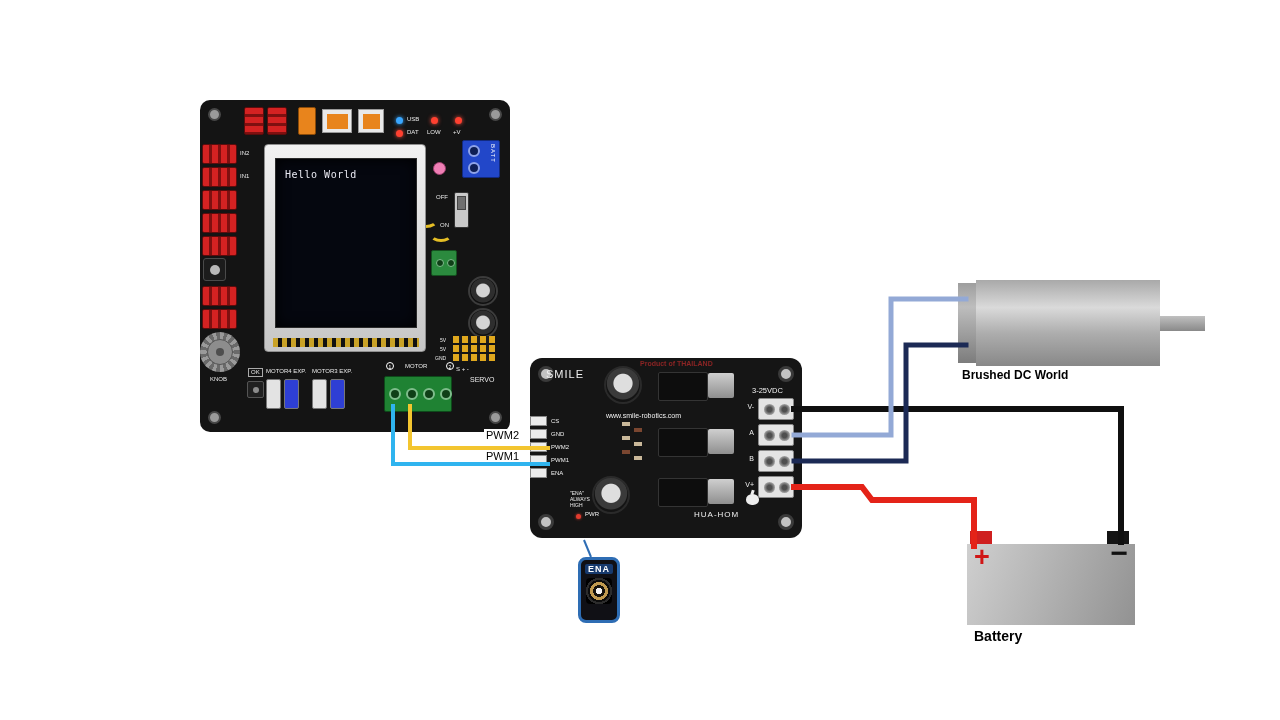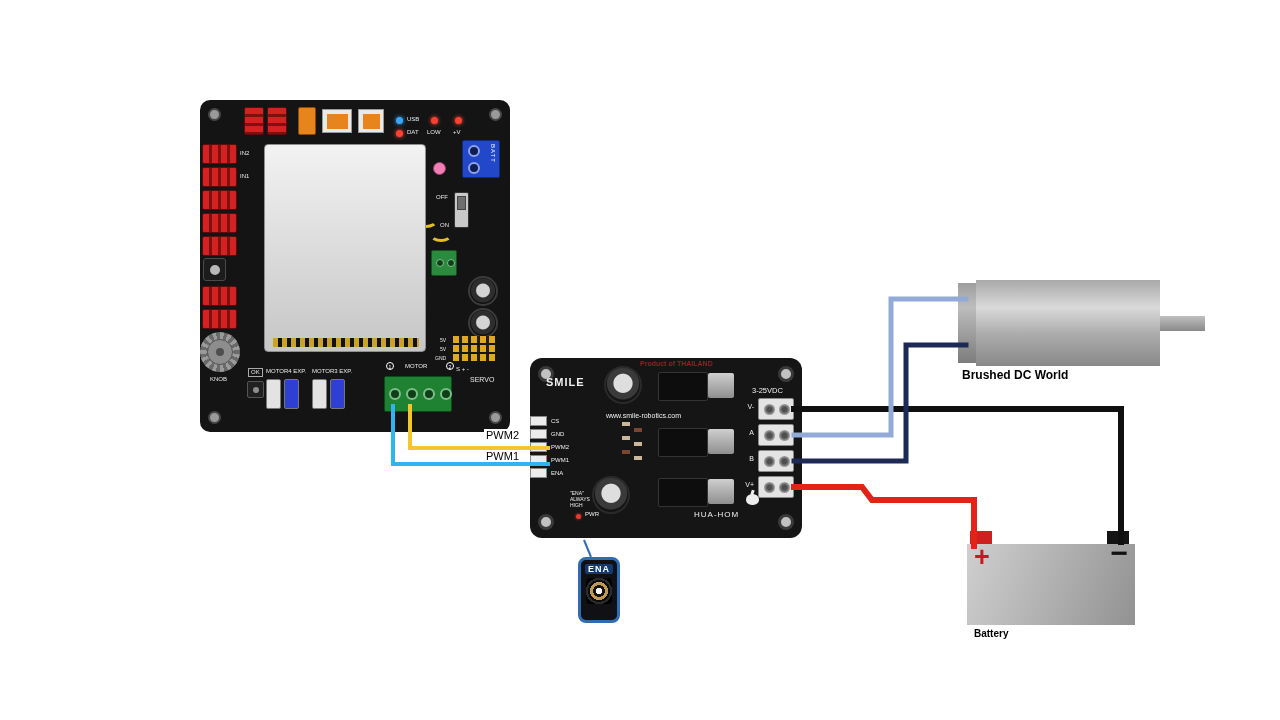--- a/index.html
+++ b/index.html
@@ -108,20 +108,23 @@
 
   <div style="position:absolute;left:231px;top:150px;width:26px;height:26px;background:#2b8a3e;border:1px solid #14521f;border-radius:2px">
     <div style="position:absolute;left:4px;top:8px;width:8px;height:8px;border-radius:50%;background:#0f3f17;border:1px solid #7fbd8c"></div>
     <div style="position:absolute;left:15px;top:8px;width:8px;height:8px;border-radius:50%;background:#0f3f17;border:1px solid #7fbd8c"></div>
   </div>
 
   <div class="cap" style="left:268px;top:176px"></div>
   <div class="cap" style="left:268px;top:208px"></div>
 
   <div style="position:absolute;left:64px;top:44px;width:162px;height:208px;border-radius:4px;border:1px solid #8f8f8f;background:linear-gradient(180deg,#f2f2f2,#c6c6c6)">
+    <div style="position:absolute;left:10px;top:13px;width:142px;height:170px;background:#05070f;border:1px solid #2a2a2a;box-shadow:inset 0 0 14px #000">
+      <div style="position:absolute;left:9px;top:10px;color:#e9e9f2;font-family:'DejaVu Sans Mono',monospace;font-size:10px;letter-spacing:0.5px">Hello World</div>
+    </div>
     <div style="position:absolute;left:8px;bottom:4px;width:146px;height:9px;background:repeating-linear-gradient(90deg,#c9a227 0 5px,#111 5px 9px)"></div>
   </div>
 
   <div style="position:absolute;left:0px;top:232px;width:40px;height:40px;border-radius:50%;background:repeating-conic-gradient(#9a9a9a 0 12deg,#6a6a6a 12deg 24deg)">
     <div style="position:absolute;left:7px;top:7px;width:26px;height:26px;border-radius:50%;background:#8d8d8d;border:1px solid #555"></div>
     <div style="position:absolute;left:16px;top:16px;width:8px;height:8px;border-radius:50%;background:#4e4e4e"></div>
   </div>
   <div class="tinytxt" style="left:10px;top:276px">KNOB</div>
 
   <div class="tinytxt" style="left:48px;top:268px;border:1px solid #aaa;padding:0 2px">OK</div>
@@ -155,21 +158,21 @@
   <div class="tinytxt" style="left:256px;top:266px">S + -</div>
   <div class="tinytxt" style="left:270px;top:276px;font-size:7px">SERVO</div>
 </div>
 
 <div class="board" id="drv">
   <div class="dhole" style="left:8px;top:8px"></div>
   <div class="dhole" style="right:8px;top:8px"></div>
   <div class="dhole" style="left:8px;bottom:8px"></div>
   <div class="dhole" style="right:8px;bottom:8px"></div>
 
-  <div class="wtxt" style="left:16px;top:18px;font-size:11px;font-weight:bold;letter-spacing:1px">SMILE</div>
+  <div class="wtxt" style="left:16px;top:10px;font-size:11px;font-weight:normal;letter-spacing:1px">SMILE</div>
   <div style="position:absolute;left:110px;top:2px;font-size:7px;font-weight:bold;color:#8b2424;white-space:nowrap">Product of THAILAND</div>
   <div class="wtxt" style="left:76px;top:54px;font-size:7px">www.smile-robotics.com</div>
   <div class="wtxt" style="left:222px;top:28px;font-size:7.5px">3-25VDC</div>
 
   <div class="capd" style="left:74px;top:8px"></div>
   <div class="capd" style="left:62px;top:118px"></div>
 
   <div class="fet" style="left:128px;top:14px"></div>
   <div class="fet" style="left:128px;top:70px"></div>
   <div class="fet" style="left:128px;top:120px"></div>
@@ -218,21 +221,21 @@
 <div class="toplabel" style="left:962px;top:368px;font-weight:bold;font-size:12px">Brushed DC World</div>
 
 <div class="board" style="left:967px;top:531px;width:168px;height:94px">
   <div style="position:absolute;left:3px;top:0;width:22px;height:14px;background:#cf1f1f"></div>
   <div style="position:absolute;left:140px;top:0;width:22px;height:14px;background:#141414"></div>
   <div style="position:absolute;left:0;top:13px;width:168px;height:81px;background:linear-gradient(110deg,#cfcfcf,#b4b4b4 45%,#929292)">
     <div style="position:absolute;left:7px;top:-2px;color:#d01616;font-size:27px;font-weight:bold;line-height:30px">+</div>
     <div style="position:absolute;right:7px;top:-6px;color:#111;font-size:30px;font-weight:bold;line-height:30px">−</div>
   </div>
 </div>
-<div class="toplabel" style="left:974px;top:628px;font-weight:bold;font-size:10px">Battery</div>
+<div class="toplabel" style="left:974px;top:628px;font-weight:bold;font-size:14px">Battery</div>
 
 <svg id="wires" width="1280" height="720" viewBox="0 0 1280 720">
   <polyline points="410,406 410,448 548,448" fill="none" stroke-width="4" stroke-linecap="square" stroke="#f3c52f"></polyline>
   <polyline points="393,406 393,464 548,464" fill="none" stroke-width="4" stroke-linecap="square" stroke="#2fb4ef"></polyline>
   <polyline points="794,409 1121,409 1121,542" fill="none" stroke-width="6" stroke-linecap="square" stroke="#101010"></polyline>
   <polyline points="794,435 891,435 891,299 966,299" fill="none" stroke-width="5" stroke-linecap="square" stroke="#93a9d6"></polyline>
   <polyline points="794,461 906,461 906,345 966,345" fill="none" stroke-width="5" stroke-linecap="square" stroke="#1c2a55"></polyline>
   <polyline points="794,487 862,487 872,500 974,500 974,546" fill="none" stroke-width="6" stroke-linecap="square" stroke="#e42318"></polyline>
   <line x1="584" y1="540" x2="591" y2="557" stroke-width="2" stroke="#2e6db4"></line>
 </svg>

